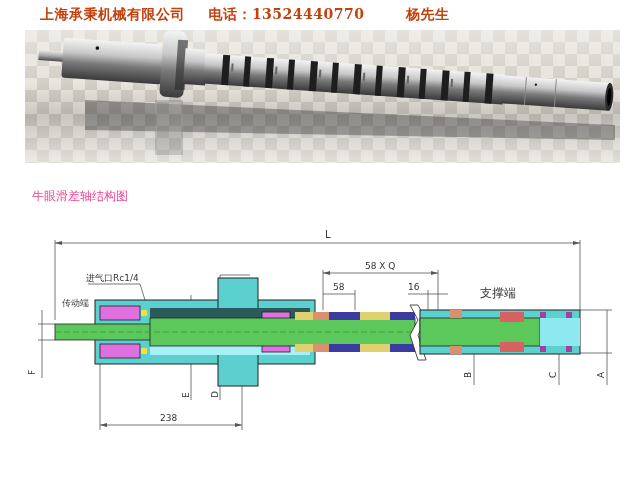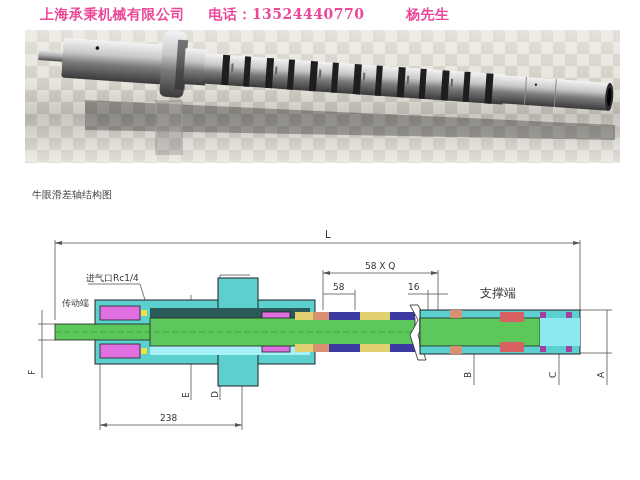--- a/index.html
+++ b/index.html
@@ -1,28 +1,28 @@
 <!DOCTYPE html>
 <html><head>
 <meta charset="utf-8">
 <style>
   html,body{margin:0;padding:0;background:#fff;}
   body{width:640px;height:480px;position:relative;overflow:hidden;font-family:"DejaVu Serif","Liberation Serif",serif;}
-  .header{position:absolute;left:40px;top:6px;font-size:14px;font-weight:bold;color:#ec4899;white-space:nowrap;letter-spacing:0.5px;}
+  .header{position:absolute;left:40px;top:6px;font-size:14px;font-weight:bold;color:#c2410c;white-space:nowrap;letter-spacing:0.5px;}
   .header span{display:inline-block;}
   .h-company{margin-right:18px;}
   .h-phone{margin-right:36px;}
   .photo{position:absolute;left:25px;top:30px;width:595px;height:133px;overflow:hidden;
     background-color:#e6e3dc;
     background-image:
       linear-gradient(45deg,#cfcbc2 25%,transparent 25%,transparent 75%,#cfcbc2 75%),
       linear-gradient(45deg,#cfcbc2 25%,transparent 25%,transparent 75%,#cfcbc2 75%);
     background-size:24px 24px;background-position:0 0,12px 12px;}
   .photo-fade{position:absolute;inset:0;background:linear-gradient(180deg,rgba(245,244,240,0.55) 0%,rgba(245,244,240,0.1) 40%,rgba(40,40,40,0.15) 65%,rgba(245,244,240,0.5) 100%);}
-  .section-title{position:absolute;left:32px;top:188px;font-family:"DejaVu Sans","Liberation Sans",sans-serif;font-size:10px;color:#404040;}
+  .section-title{position:absolute;left:32px;top:188px;font-family:"DejaVu Sans","Liberation Sans",sans-serif;font-size:12px;color:#ec4899;}
   .drawing{position:absolute;left:0;top:215px;width:640px;height:230px;}
   .label-text{font-family:"DejaVu Sans","Liberation Sans",sans-serif;}
 </style>
 </head>
 <body>
 
 <div class="header">
   <span class="h-company">上海承秉机械有限公司</span>
   <span class="h-phone">电话：13524440770</span>
   <span class="h-contact">杨先生</span>

